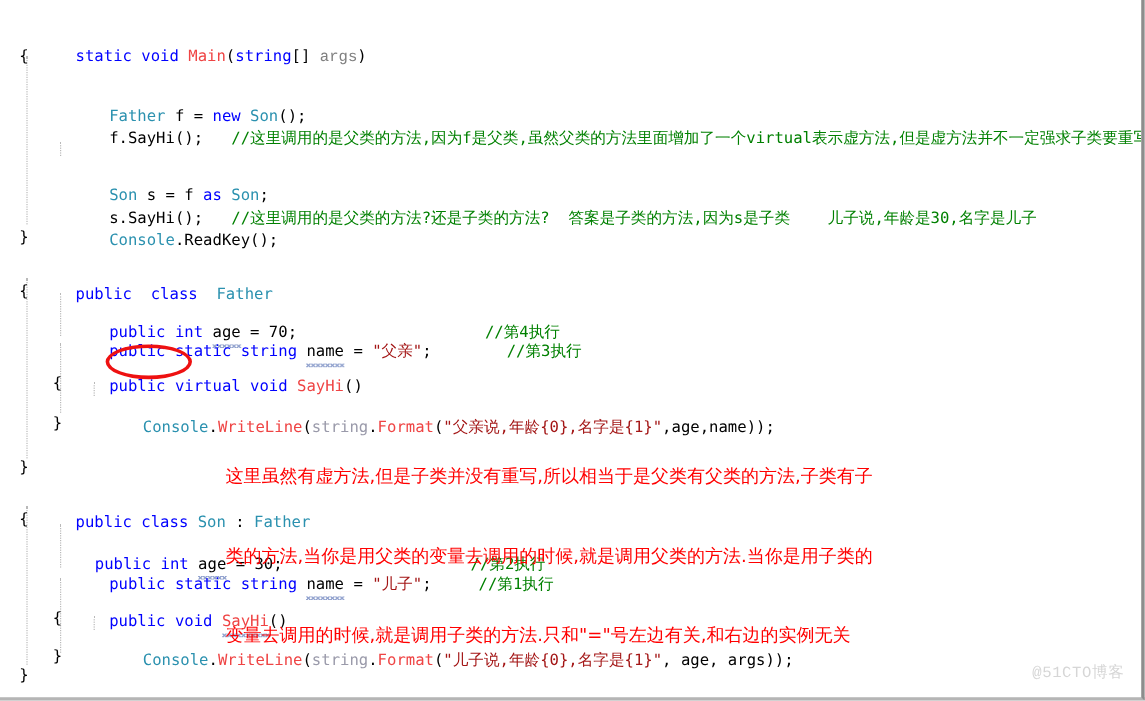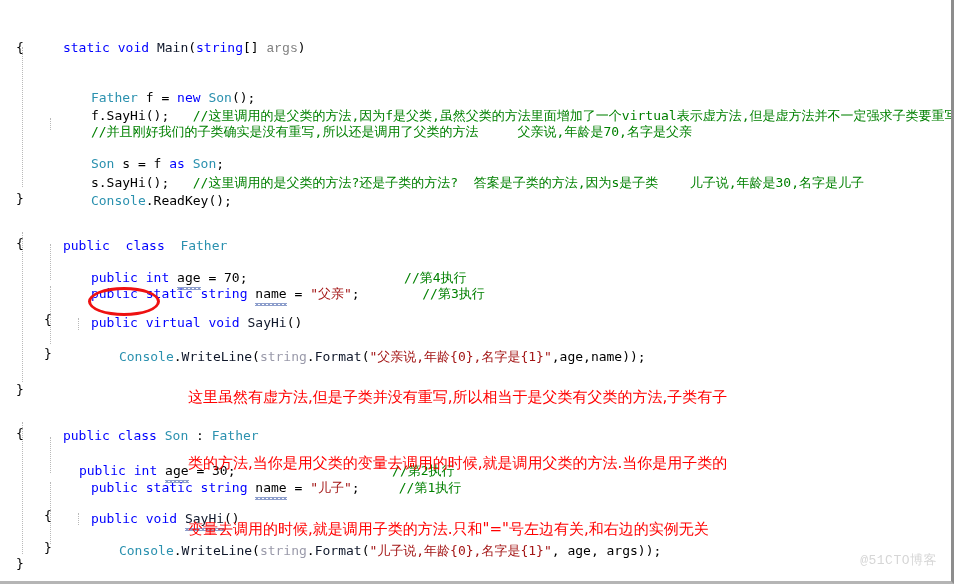--- a/index.html
+++ b/index.html
@@ -36,21 +36,21 @@
     font-family: "DejaVu Sans Mono", "Liberation Mono", monospace;
     font-size: 13px;
     line-height: 20px;
     height: 20px;
     color: #000000;
     letter-spacing: 0px;
   }
   
   .kw      { color: #0000ff; }
   .type    { color: #2b91af; }
-  .ident   { color: #0f172a; }
+  .ident   { color: #ef4444; }
   .param   { color: #808080; font-family: Liberation Mono, monospace; }
   .str     { color: #a31515; }
   .cmt     { color: #008000; }
   .plain   { color: #000000; }
   .soft    { color: #9a9aaa; }
 
   
   .sq {
     position: relative;
     display: inline-block;
@@ -137,23 +137,20 @@
     <div class="code-line plain" style="top:38px;left:16px">{</div>
 
     <div class="code-line" style="top:68px;left:44px">
       <span class="type">Father</span><span class="plain"> </span><span class="plain">f</span><span class="plain"> </span><span class="plain">=</span><span class="plain"> </span><span class="kw">new</span><span class="plain"> </span><span class="type">Son</span><span class="plain">();</span>
     </div>
 
     <div class="code-line" style="top:86px;left:44px">
       <span class="plain">f.SayHi();</span><span class="plain">   </span><span class="cmt">//这里调用的是父类的方法,因为f是父类,虽然父类的方法里面增加了一个virtual表示虚方法,但是虚方法并不一定强求子类要重写</span>
     </div>
 
-    <div class="code-line" style="top:102px;left:44px">
-      <span class="cmt">//并且刚好我们的子类确实是没有重写,所以还是调用了父类的方法     父亲说,年龄是70,名字是父亲</span>
-    </div>
 
     <div class="code-line" style="top:134px;left:44px">
       <span class="type">Son</span><span class="plain"> </span><span class="plain">s</span><span class="plain"> </span><span class="plain">=</span><span class="plain"> </span><span class="plain">f</span><span class="plain"> </span><span class="kw">as</span><span class="plain"> </span><span class="type">Son</span><span class="plain">;</span>
     </div>
 
     <div class="code-line" style="top:153px;left:44px">
       <span class="plain">s.SayHi();</span><span class="plain">   </span><span class="cmt">//这里调用的是父类的方法?还是子类的方法?  答案是子类的方法,因为s是子类    儿子说,年龄是30,名字是儿子</span>
     </div>
 
     <div class="code-line" style="top:171px;left:44px">

